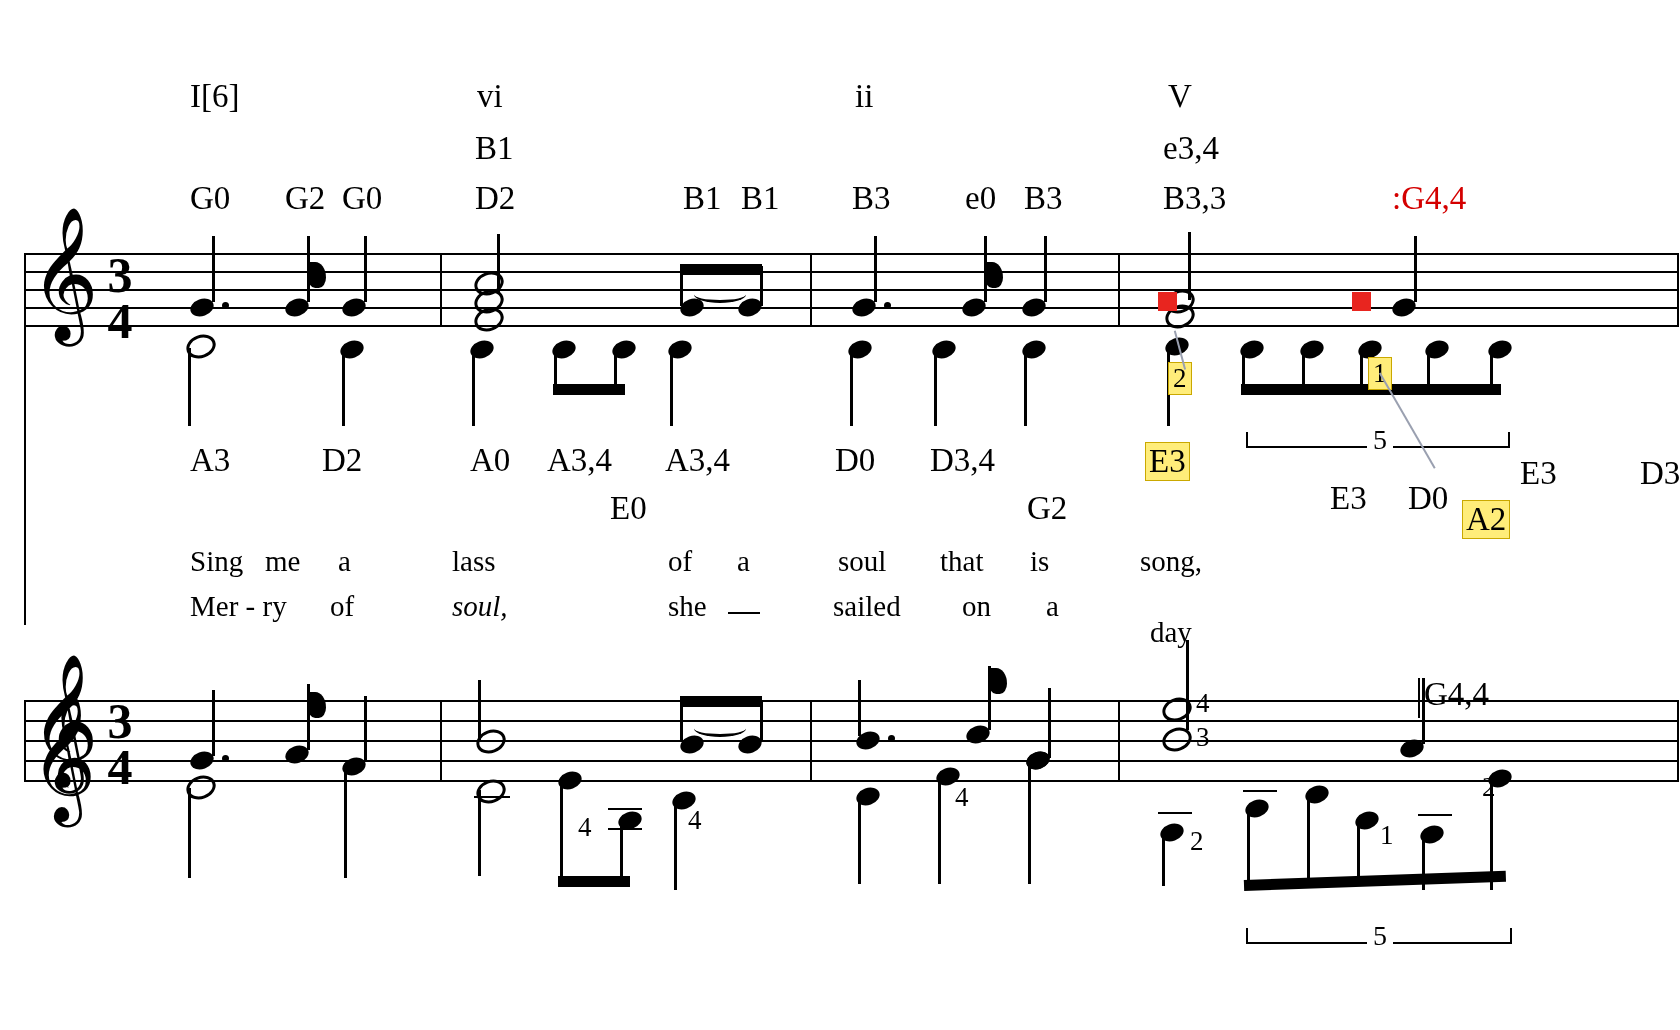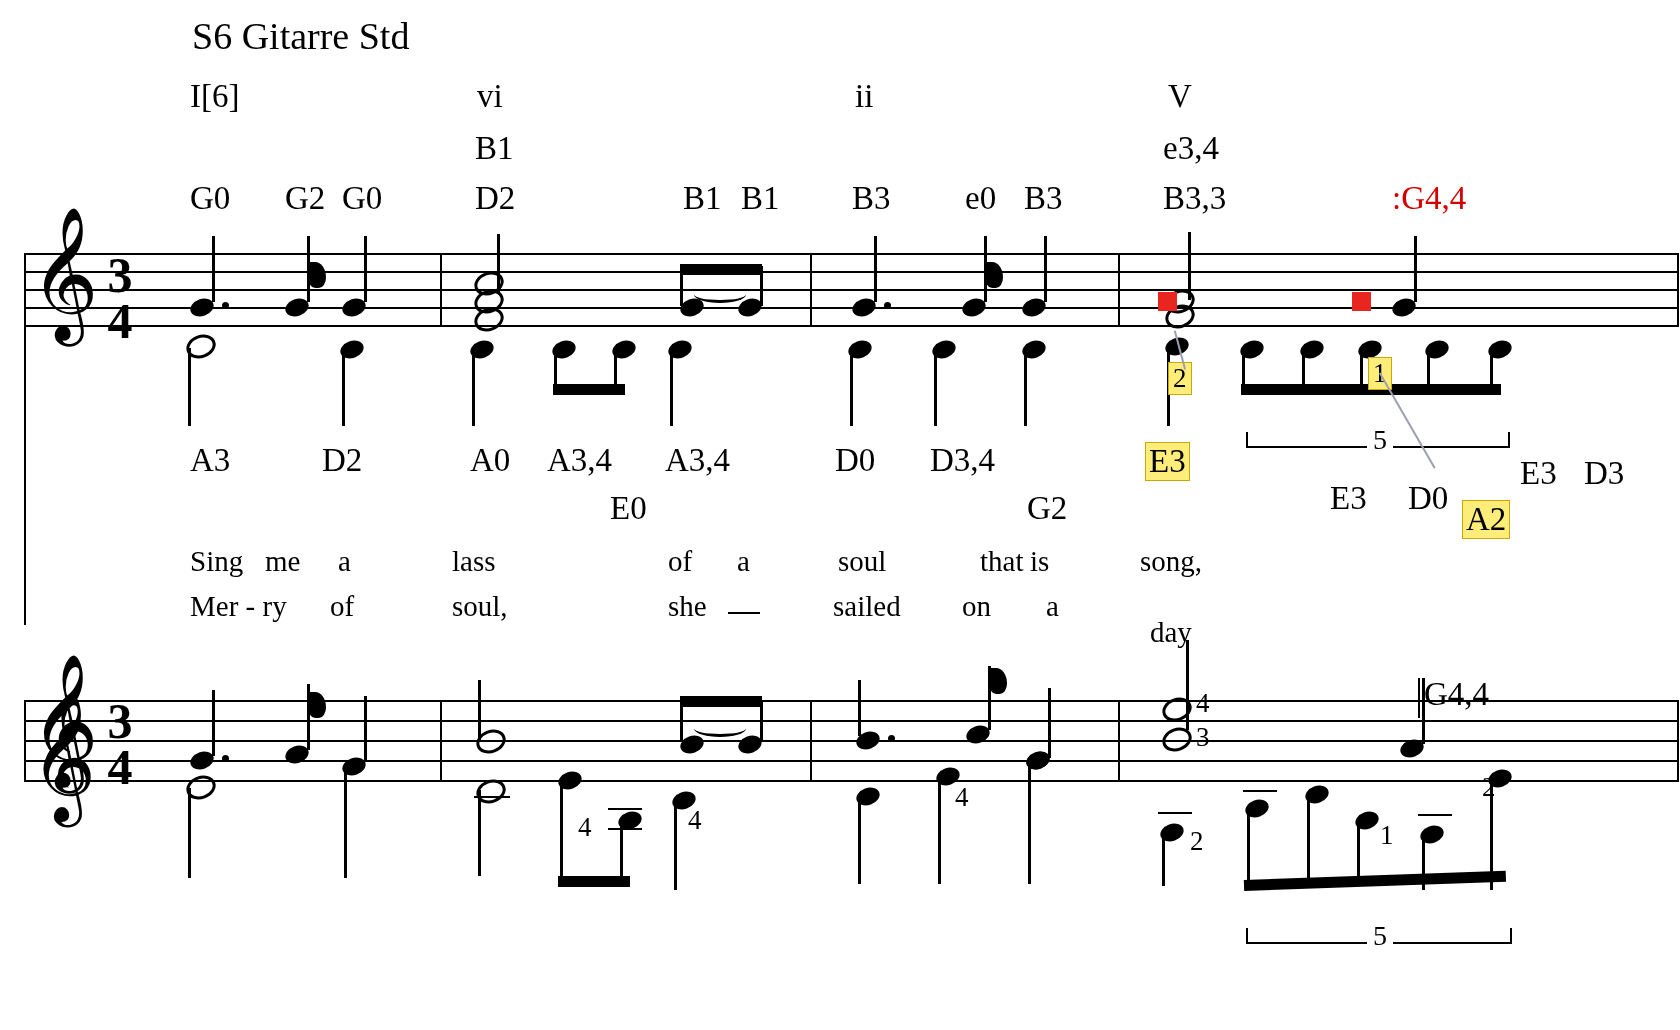--- a/index.html
+++ b/index.html
@@ -153,21 +153,20 @@
     position: absolute;
     height: 2px;
     background: #000;
   }
 </style>
 </head>
 <body>
 
 <div class="sheet">
 
-  <div class="abs title" style="left:192px; top:14px;">S6 Gitarre Std</div>
 
   <div class="abs analysis" style="left:190px; top:78px;">I[6]</div>
   <div class="abs analysis" style="left:477px; top:78px;">vi</div>
   <div class="abs analysis" style="left:855px; top:78px;">ii</div>
   <div class="abs analysis" style="left:1168px; top:78px;">V</div>
 
   <div class="abs fret" style="left:475px; top:130px;">B1</div>
   <div class="abs fret" style="left:1163px; top:130px;">e3,4</div>
 
   <div class="abs fret" style="left:190px; top:180px;">G0</div>
@@ -289,40 +288,40 @@
   <div class="abs fret" style="left:322px; top:442px;">D2</div>
   <div class="abs fret" style="left:470px; top:442px;">A0</div>
   <div class="abs fret" style="left:547px; top:442px;">A3,4</div>
   <div class="abs fret" style="left:665px; top:442px;">A3,4</div>
   <div class="abs fret" style="left:835px; top:442px;">D0</div>
   <div class="abs fret" style="left:930px; top:442px;">D3,4</div>
   <div class="abs fret fret-hl" style="left:1145px; top:442px;">E3</div>
   <div class="abs fret" style="left:1330px; top:480px;">E3</div>
   <div class="abs fret" style="left:1408px; top:480px;">D0</div>
   <div class="abs fret" style="left:1520px; top:455px;">E3</div>
-  <div class="abs fret" style="left:1584px; top:455px;text-align:right;">D3</div>
+  <div class="abs fret" style="left:1640px; top:455px;text-align:right;">D3</div>
 
   <div class="abs fret" style="left:610px; top:490px;">E0</div>
   <div class="abs fret" style="left:1027px; top:490px;">G2</div>
   <div class="abs fret fret-hl" style="left:1462px; top:500px;">A2</div>
 
   <div class="abs lyric" style="left:190px; top:545px;">Sing</div>
   <div class="abs lyric" style="left:265px; top:545px;">me</div>
   <div class="abs lyric" style="left:338px; top:545px;">a</div>
   <div class="abs lyric" style="left:452px; top:545px;">lass</div>
   <div class="abs lyric" style="left:668px; top:545px;">of</div>
   <div class="abs lyric" style="left:737px; top:545px;">a</div>
   <div class="abs lyric" style="left:838px; top:545px;">soul</div>
-  <div class="abs lyric" style="left:980px; top:545px;">that</div>
+  <div class="abs lyric" style="left:940px; top:545px;">that</div>
   <div class="abs lyric" style="left:1030px; top:545px;">is</div>
   <div class="abs lyric" style="left:1140px; top:545px;">song,</div>
 
   <div class="abs lyric" style="left:190px; top:590px;">Mer - ry</div>
   <div class="abs lyric" style="left:330px; top:590px;">of</div>
-  <div class="abs lyric" style="left:452px; top:590px;">soul,</div>
+  <div class="abs lyric" style="left:452px; top:590px;font-style:italic;">soul,</div>
   <div class="abs lyric" style="left:668px; top:590px;">she</div>
   <div class="underscore" style="left:728px; top:612px; width:32px;"></div>
   <div class="abs lyric" style="left:833px; top:590px;">sailed</div>
   <div class="abs lyric" style="left:962px; top:590px;">on</div>
   <div class="abs lyric" style="left:1046px; top:590px;">a</div>
   <div class="abs lyric" style="left:1150px; top:616px;">day</div>
 
   <div class="staffline" style="left:24px; top:700px; width:1655px;"></div>
   <div class="staffline" style="left:24px; top:720px; width:1655px;"></div>
   <div class="staffline" style="left:24px; top:740px; width:1655px;"></div>

